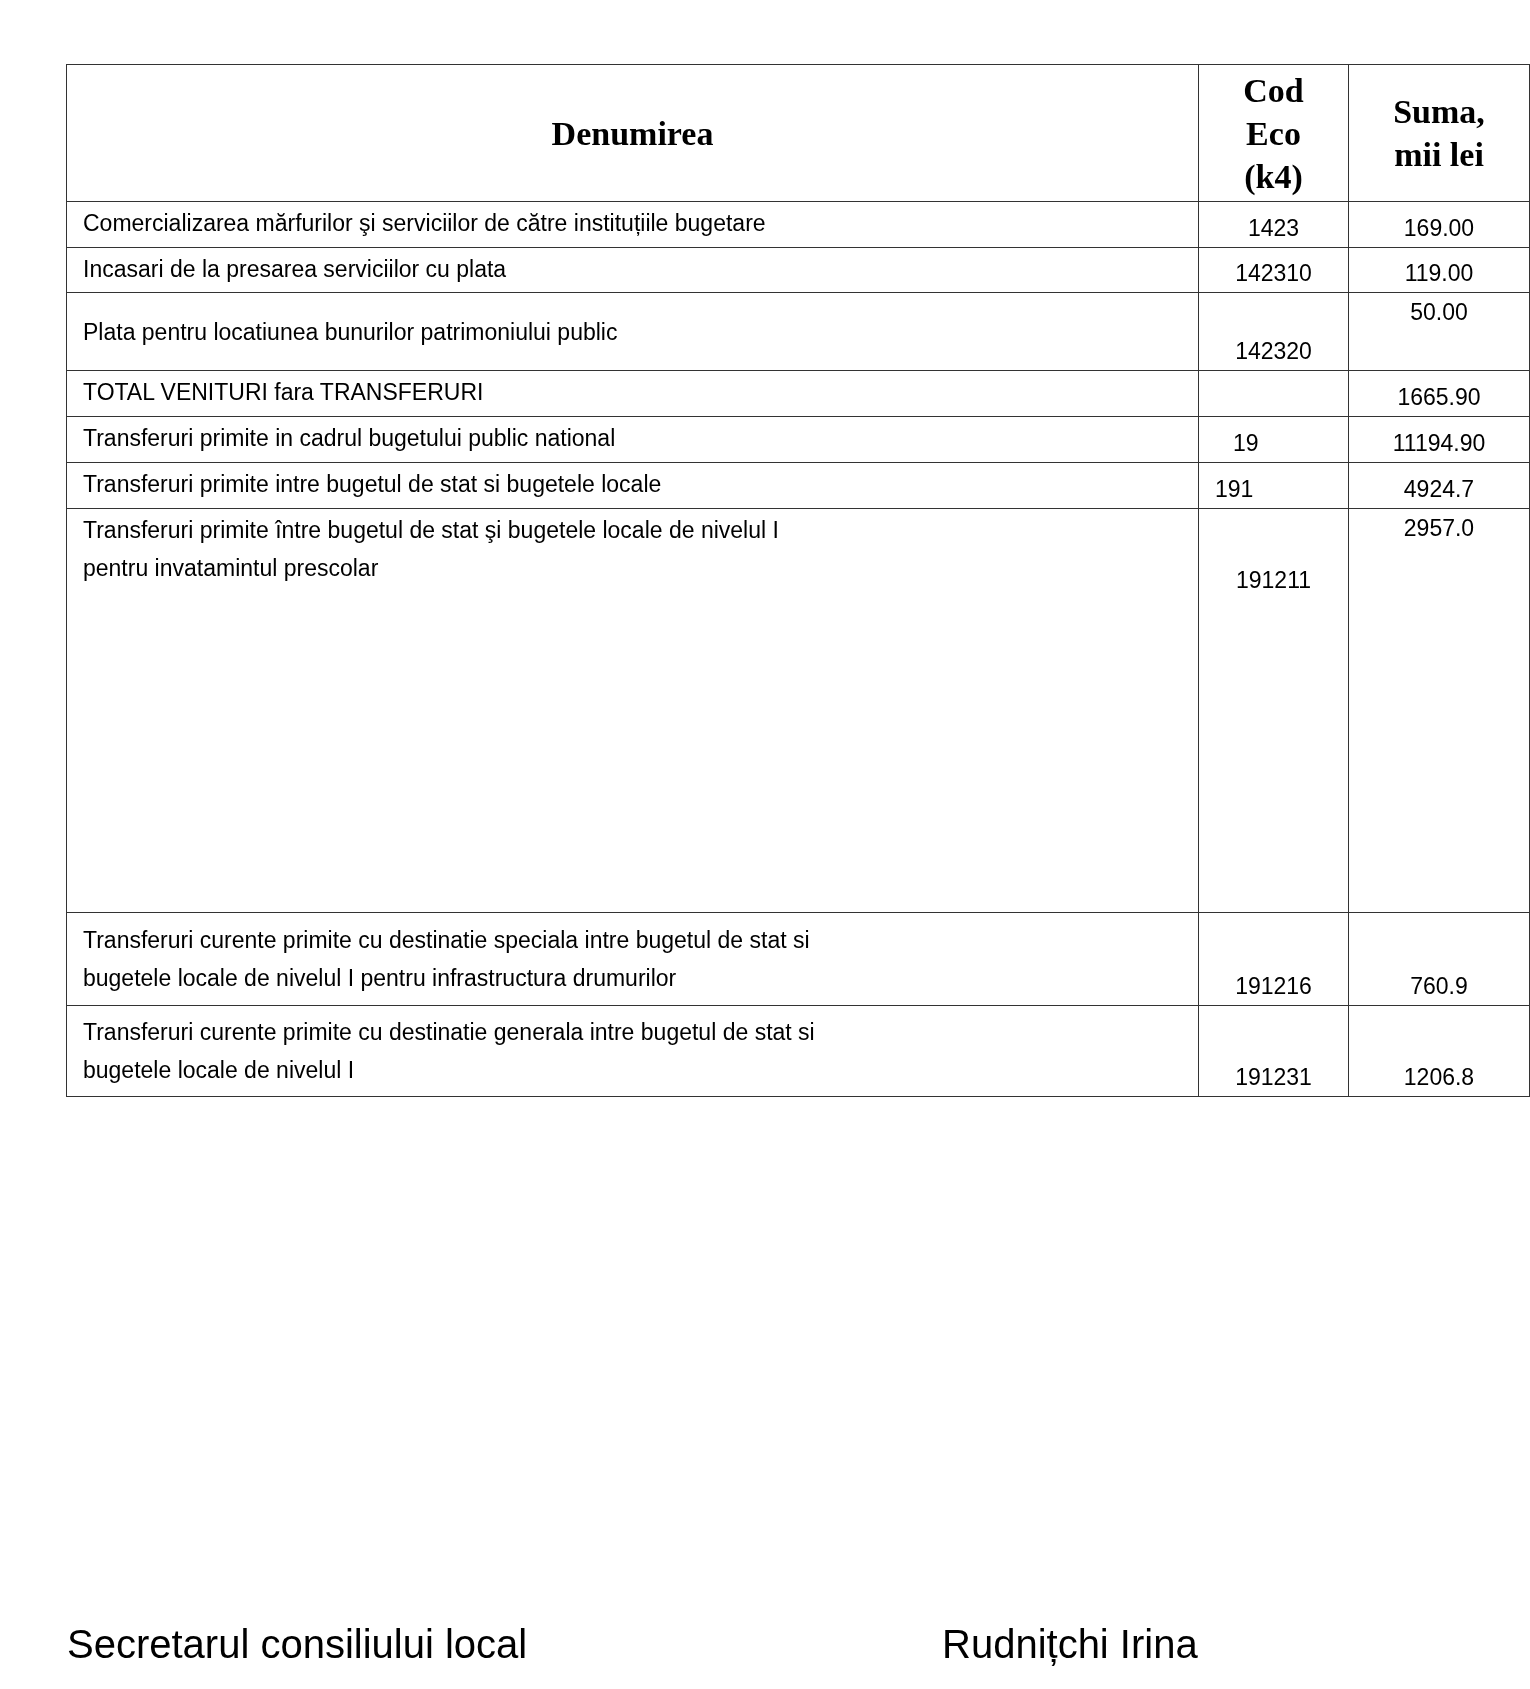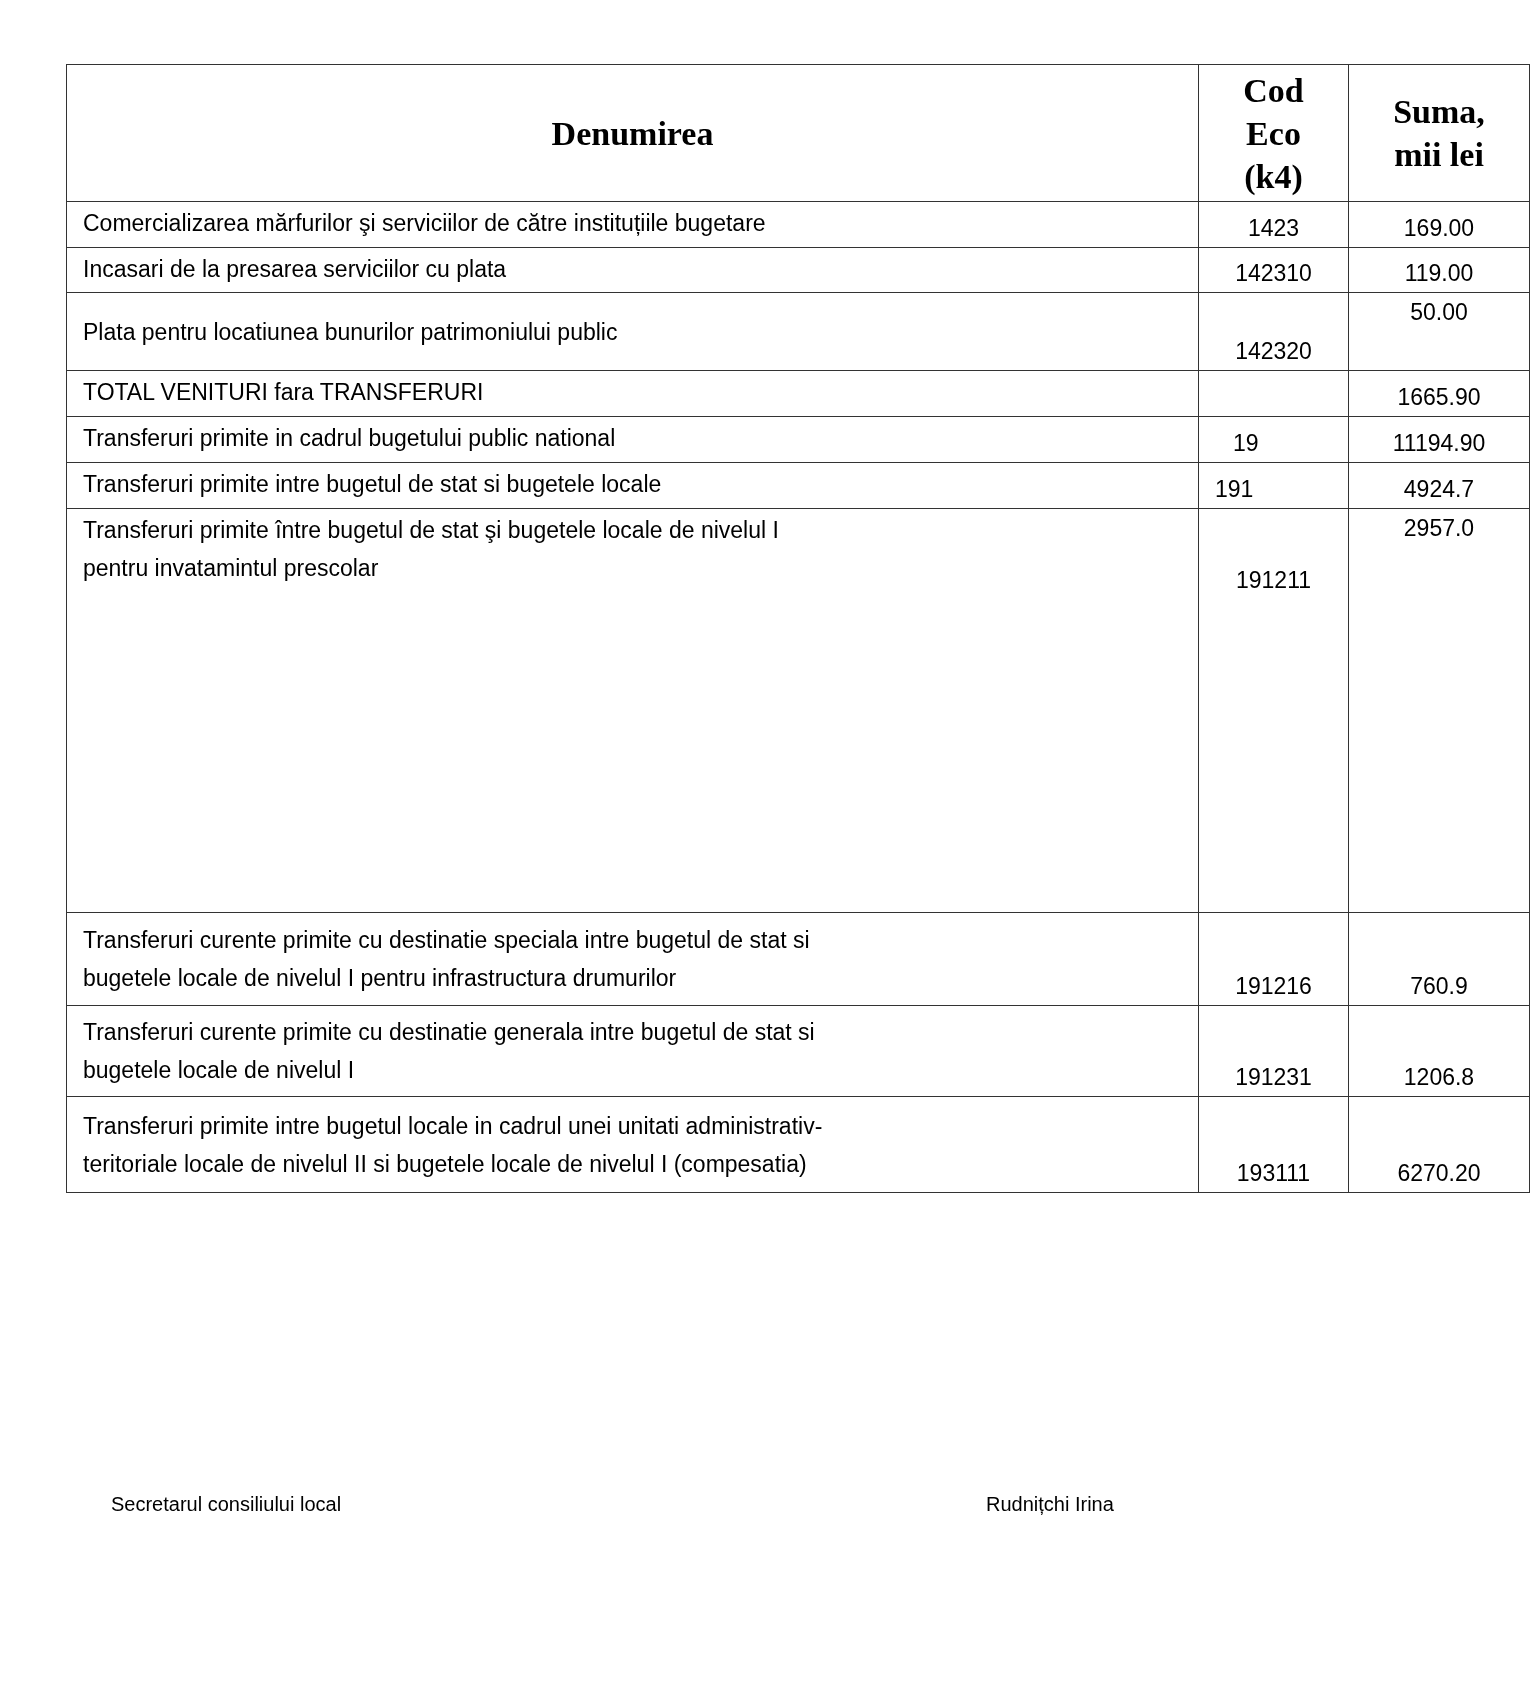--- a/index.html
+++ b/index.html
@@ -24,22 +24,22 @@
       line-height: 43px;
       text-align: center;
       vertical-align: middle;
     }
     .c-name { padding-left: 16px !important; }
     .c-code, .c-sum { text-align: center; }
     .pad-top { padding-top: 2px !important; }
     .va-bottom { vertical-align: bottom !important; }
     .va-middle { vertical-align: middle !important; }
     .footer {
-      position: absolute; top: 1485px;
-      font-family: "Liberation Sans", sans-serif; font-size: 20px; line-height: 38px; margin-left: 44px;
+      position: absolute; top: 1625px;
+      font-family: "Liberation Sans", sans-serif; font-size: 40px; line-height: 38px;
     }
     .footer-left { left: 67px; }
     .footer-right { left: 942px; }
   </style>
 </head>
 <body>
 
 <table class="tbl">
   <colgroup>
     <col style="width:1132px">
@@ -116,25 +116,17 @@
 
   <tr style="height:91px">
     <td class="c-name va-middle">
       <div>Transferuri curente primite cu destinatie generala intre bugetul de stat si</div>
       <div>bugetele locale de nivelul I</div>
     </td>
     <td class="c-code va-bottom">191231</td>
     <td class="c-sum va-bottom">1206.8</td>
   </tr>
 
-  <tr style="height:96px">
-    <td class="c-name va-middle">
-      <div>Transferuri primite intre bugetul locale in cadrul unei unitati administrativ-</div>
-      <div>teritoriale locale de nivelul II si bugetele locale de nivelul I (compesatia)</div>
-    </td>
-    <td class="c-code va-bottom">193111</td>
-    <td class="c-sum va-bottom">6270.20</td>
-  </tr>
 </tbody>
   </table>
 
 <div class="footer footer-left">Secretarul consiliului local</div>
 <div class="footer footer-right">Rudnițchi Irina</div>
 
 </body></html>

